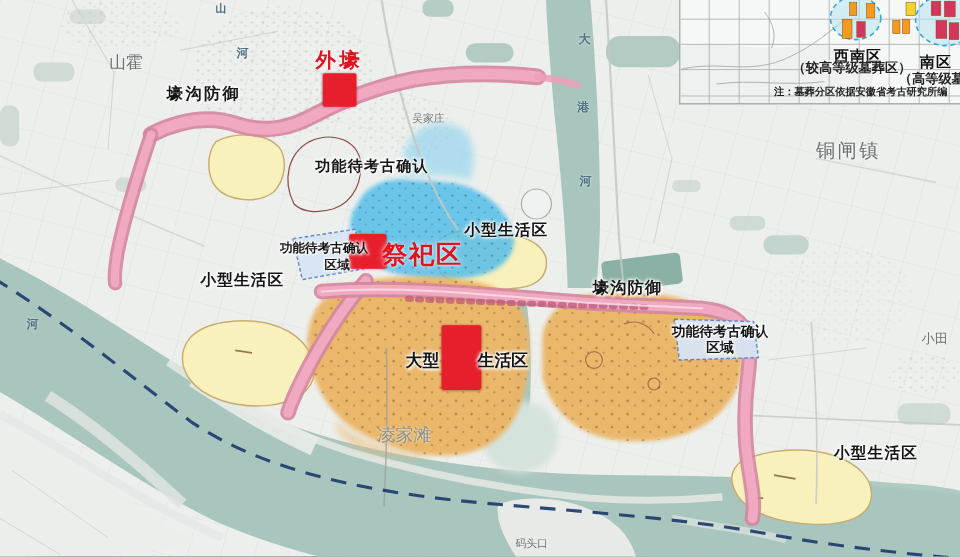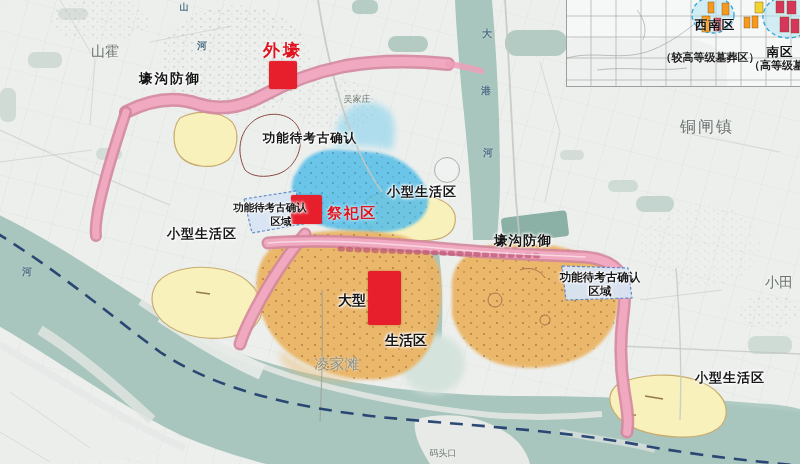--- a/index.html
+++ b/index.html
@@ -183,41 +183,41 @@
     <circle cx="447" cy="170" r="12.5" fill="rgba(240,244,242,0.6)" stroke="#a8b0ab" stroke-width="1"></circle>
 
     <path d="M -5,232 C 60,272 110,315 160,352 C 220,392 300,408 380,417 C 460,425 560,430 640,445 C 700,456 760,462 805,466" fill="none" stroke="#23406f" stroke-width="2.6" stroke-dasharray="13,9" opacity="0.95"></path>
   </svg>
 
   <div class="marker" style="left:269px;top:61px;width:28px;height:28px;"></div>
   <div class="marker" style="left:291px;top:195px;width:31px;height:29px;"></div>
   <div class="marker" style="left:368px;top:271px;width:33px;height:54px;"></div>
 
   <div class="lbl red" style="left:283px;top:51px;font-size:17px;letter-spacing:3px;">外壕</div>
-  <div class="lbl red" style="left:352px;top:213px;font-size:15px;letter-spacing:1.5px;z-index:3;text-align:right;">祭祀区</div>
+  <div class="lbl red" style="left:352px;top:213px;font-size:21px;letter-spacing:1.5px;z-index:3;text-align:right;">祭祀区</div>
 
   <div class="lbl black" style="left:170px;top:79px;font-size:13.5px;letter-spacing:2px;">壕沟防御</div>
   <div class="lbl black" style="left:523px;top:241px;font-size:13.5px;letter-spacing:1px;">壕沟防御</div>
   <div class="lbl black" style="left:310px;top:139px;font-size:12.5px;letter-spacing:1px;">功能待考古确认</div>
   <div class="lbl black" style="left:422px;top:192px;font-size:13px;letter-spacing:1px;">小型生活区</div>
   <div class="lbl black" style="left:202px;top:234px;font-size:13px;letter-spacing:1px;">小型生活区</div>
   <div class="lbl black" style="left:730px;top:378px;font-size:13px;letter-spacing:1px;">小型生活区</div>
 
   <div class="lbl black" style="left:270px;top:208px;font-size:10.5px;">功能待考古确认</div>
   <div class="lbl black" style="left:281px;top:222px;font-size:10.5px;">区域</div>
   <div class="lbl black" style="left:600px;top:277px;font-size:11.5px;">功能待考古确认</div>
   <div class="lbl black" style="left:600px;top:291px;font-size:11.5px;">区域</div>
 
   <div class="lbl black" style="left:352px;top:301px;font-size:14px;">大型</div>
-  <div class="lbl black" style="left:406px;top:301px;font-size:14px;margin-top:40px;">生活区</div>
+  <div class="lbl black" style="left:419px;top:301px;font-size:14px;">生活区</div>
 
   <div class="lbl gray" style="left:105px;top:52px;font-size:14px;">山霍</div>
   <div class="lbl gray" style="left:321px;top:100px;font-size:9px;margin-left:36px;">吴家庄</div>
   <div class="lbl gray" style="left:707px;top:127px;font-size:16px;letter-spacing:2px;">铜闸镇</div>
-  <div class="lbl gray" style="left:779px;top:283px;font-size:14px;">小田</div>
+  <div class="lbl gray" style="left:779px;top:283px;font-size:11px;">小田</div>
   <div class="lbl gray" style="left:337px;top:364px;font-size:15px;color:#8a8f86;">凌家滩</div>
   <div class="lbl gray" style="left:443px;top:454px;font-size:9px;">码头口</div>
 
   <div class="lbl riverchar" style="left:184px;top:8px;font-size:9px;">山</div>
   <div class="lbl riverchar" style="left:202px;top:45px;font-size:10px;">河</div>
   <div class="lbl riverchar" style="left:27px;top:271px;font-size:10px;">河</div>
   <div class="lbl riverchar" style="left:487px;top:33px;font-size:10px;">大</div>
   <div class="lbl riverchar" style="left:486px;top:90px;font-size:10px;">港</div>
   <div class="lbl riverchar" style="left:488px;top:152px;font-size:10px;">河</div>
 
@@ -260,19 +260,20 @@
           <rect x="147" y="18" width="7" height="13" fill="#d6365c" stroke="#7a4a10" stroke-width="0.4"></rect>
           <rect x="188" y="2" width="8" height="11" fill="#f2d430" stroke="#7a4a10" stroke-width="0.4"></rect>
           <rect x="177" y="17" width="6" height="11" fill="#f59a1e" stroke="#7a4a10" stroke-width="0.4"></rect>
           <rect x="185" y="16" width="6" height="12" fill="#f59a1e" stroke="#7a4a10" stroke-width="0.4"></rect>
           <rect x="209" y="1" width="8" height="12" fill="#d6365c" stroke="#7a4a10" stroke-width="0.4"></rect>
           <rect x="220" y="1" width="9" height="13" fill="#d6365c" stroke="#7a4a10" stroke-width="0.4"></rect>
           <rect x="213" y="17" width="9" height="15" fill="#d6365c" stroke="#7a4a10" stroke-width="0.4"></rect>
           <rect x="224" y="19" width="8" height="14" fill="#d6365c" stroke="#7a4a10" stroke-width="0.4"></rect>
         </g>
     </svg>
-    <div class="lbl ins-title" style="left:148px;top:26px;text-align:center;">西南区</div>
+    <div class="lbl ins-title" style="left:148px;top:48px;text-align:center;">西南区</div>
     <div class="lbl ins-sub" style="left:143px;top:57px;">（较高等级墓葬区）</div>
     <div class="lbl ins-title" style="left:213px;top:53px;">南区</div>
     <div class="ins-sub" style="position:absolute;left:182px;top:58px;white-space:nowrap;">（高等级墓葬区）</div>
+    <div class="ins-note">注：墓葬分区依据安徽省考古研究所编</div>
   </div>
 
 </div>
 
 </body></html>

